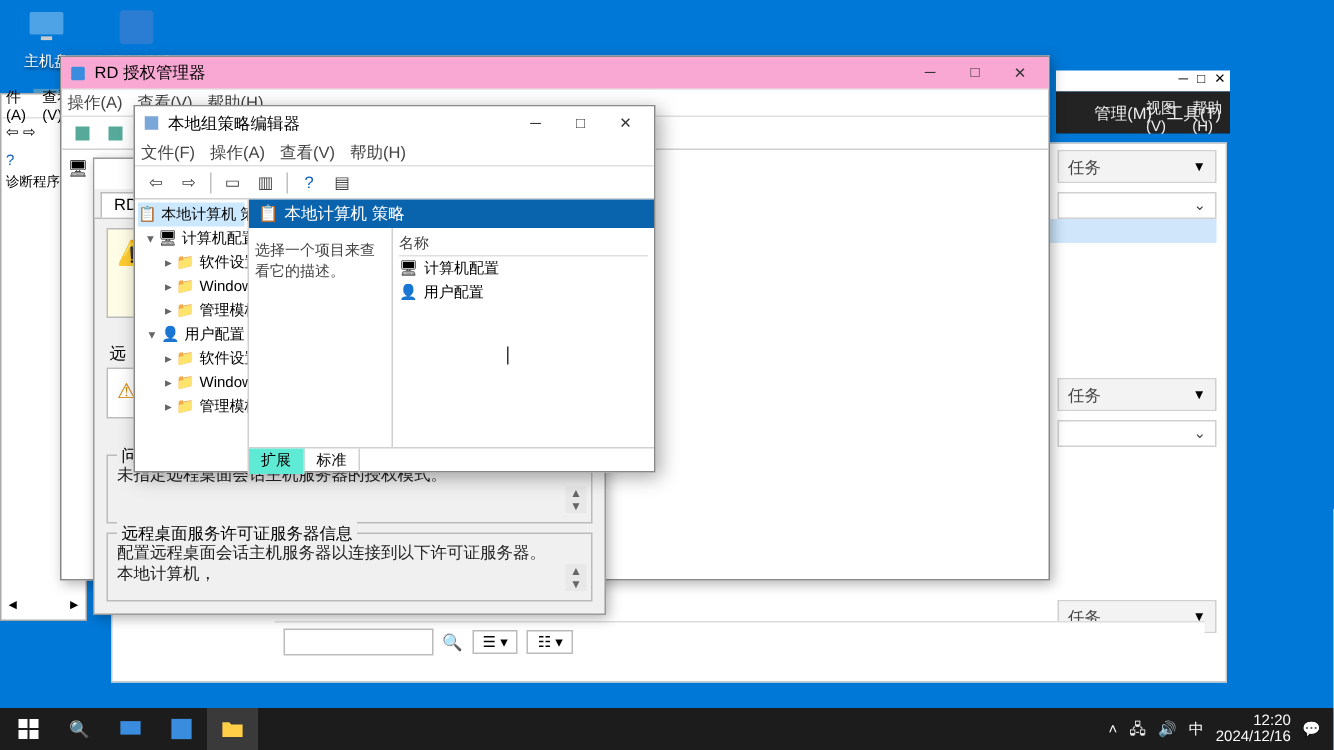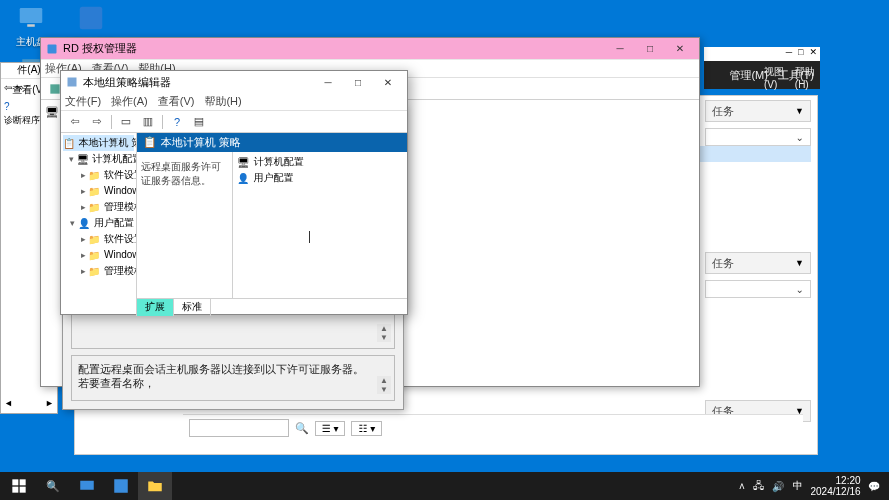--- a/index.html
+++ b/index.html
@@ -46,40 +46,40 @@
   .prop-tabs { height: 20px; display: flex; border-bottom: 1px solid #bbb; padding-left: 4px; background:#f0f0f0; }
   .prop-tab { padding: 2px 8px; font-size: 11px; border: 1px solid #bbb; border-bottom: none; background: #fff; margin-right: 2px; margin-top:2px; }
   .prop-body { padding: 6px 8px; height: calc(100% - 42px); overflow: hidden; }
   .prop-group { border: 1px solid #bbb; padding: 6px; margin-bottom: 6px; font-size: 11px; position: relative; }
   .prop-group-title { position: absolute; top: -8px; left: 6px; background: #f0f0f0; padding: 0 3px; font-size: 11px; }
   .prop-text { font-size: 11px; color: #222; line-height: 1.3; }
   .prop-scroll { position:absolute; right:3px; top:20px; bottom:6px; width:14px; background:#e8e8e8; display:flex; flex-direction:column; justify-content:space-between; align-items:center; }
   .prop-scroll span{font-size:8px; color:#666;}
 
   
-  .gp-window { left: 60px; top: 70px; width: 348px; height: 245px; background: #fff; border: 1px solid #888; z-index: 20; box-shadow: 3px 3px 12px rgba(0,0,0,.35); }
+  .gp-window { left: 89px; top: 70px; width: 348px; height: 245px; background: #fff; border: 1px solid #888; z-index: 20; box-shadow: 3px 3px 12px rgba(0,0,0,.35); }
   .gp-body { display: flex; height: calc(100% - 60px); }
   .gp-tree { width: 76px; border-right: 1px solid #d0d0d0; font-size: 10px; padding: 2px; overflow:hidden; }
   .gp-tree .node { display: flex; align-items: center; gap: 3px; padding: 1px 0; white-space: nowrap; }
   .gp-tree .toggle { width: 8px; color: #666; font-size: 9px; display:inline-block; text-align:center; }
   .gp-tree .sel { background: #cce8ff; }
   .gp-right { flex: 1; display:flex; flex-direction:column; }
   .gp-header-row { background: #0a64ad; color: #fff; padding: 2px 6px; font-size: 11px; display:flex; align-items:center; gap:4px; }
   .gp-cols { display:flex; flex:1; }
   .gp-desc { width: 96px; border-right: 1px solid #d0d0d0; padding: 4px; font-size: 10px; color:#0a64ad; }
   .gp-desc .hint { color:#444; margin-top:4px; font-size:10px; }
   .gp-list { flex: 1; padding: 2px 4px; font-size: 10px; }
   .gp-list .colhead { color: #444; border-bottom: 1px solid #e0e0e0; padding: 1px 0; }
   .gp-list .item { display: flex; align-items: center; gap: 4px; padding: 1px 0; }
   .gp-tabs { height: 18px; border-top: 1px solid #d0d0d0; display: flex; font-size: 10px; }
   .gp-tabs .t { padding: 1px 8px; border-right: 1px solid #d0d0d0; }
 
   
   .frag { position: absolute; left: 0; top: 62px; width: 58px; height: 352px; background: #fff; border: 1px solid #aaa; font-size: 10px; z-index:2; }
-  .frag .fmenu { height:16px; border-bottom:1px solid #e0e0e0; display:flex; gap:6px; padding:0 3px; align-items:center;flex-direction:column; }
+  .frag .fmenu { height:16px; border-bottom:1px solid #e0e0e0; display:flex; gap:6px; padding:0 3px; align-items:center; }
   .frag .frow { display:flex; align-items:center; gap:3px; padding:1px 3px; }
 
   
   .search-row { position:absolute; left:183px; top:414px; width:620px; height:40px; background:#fff; border-top:1px solid #ddd; z-index:4; padding:4px 6px; }
   .search-row input { width:100px; height:18px; border:1px solid #bbb; font-size:11px; padding:0 4px; }
   .search-row .labels { display:flex; gap:40px; font-size:11px; color:#1060c0; margin-top:6px; }
 
   
   .taskbar { position: absolute; left: 0; bottom: 0; width: 100%; height: 28px; background: #1c1c1c; display: flex; align-items: center; padding: 0 2px; z-index: 100; }
   .taskbar .tbtn2 { width: 34px; height: 28px; display: flex; align-items: center; justify-content: center; color: #fff; }
@@ -266,27 +266,29 @@
       <span style="position:absolute; left:6px; top:6px; font-size:16px;">⚠️</span>
     </div>
     <div style="height:6px;"></div>
     <div style="font-size:11px; margin:4px 0 2px 2px;">远</div>
     <div class="prop-group" style="height:34px; background:#fff;">
       <span style="color:#d08000; font-size:14px;">⚠</span>
     </div>
 
     <div class="prop-group" style="height:46px; margin-top:24px;">
       <div class="prop-group-title">问题</div>
+      <div class="prop-text" style="padding-right:18px;">未指定远程桌面会话主机服务器的授权模式。</div>
       <div class="prop-scroll">
           <span>▲</span>
           <span>▼</span>
         </div>
     </div>
     <div class="prop-group" style="height:46px;">
-      <div class="prop-text" style="padding-right:18px;">配置远程桌面会话主机服务器以连接到以下许可证服务器。若要查看名称，</div>
+      <div class="prop-group-title">远程桌面服务许可证服务器信息</div>
+      <div class="prop-text" style="padding-right:18px;">配置远程桌面会话主机服务器以连接到以下许可证服务器。本地计算机，</div>
       <div class="prop-scroll">
           <span>▲</span>
           <span>▼</span>
         </div>
     </div>
   </div>
 </div>
 
 <div class="window gp-window">
   <div class="titlebar">
@@ -365,23 +367,24 @@
         <span>管理模板</span>
       </div>
     </div>
     <div class="gp-right">
       <div class="gp-header-row">
         <span>📋</span>
         <span>本地计算机 策略</span>
       </div>
       <div class="gp-cols">
         <div class="gp-desc">
-          <div class="hint">远程桌面服务许可证服务器信息。</div>
+          <div class="hint">选择一个项目来查看它的描述。</div>
         </div>
         <div class="gp-list">
+          <div class="colhead">名称</div>
           <div class="item">
             <span>🖥</span>
             <span>计算机配置</span>
           </div>
           <div class="item">
             <span>👤</span>
             <span>用户配置</span>
           </div>
           <div style="position:absolute; left:248px; top:160px; width:1px; height:12px; border-left:1px solid #333;"></div>
         </div>

